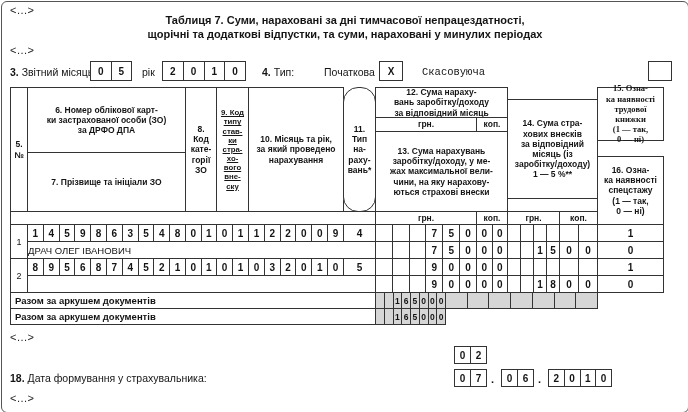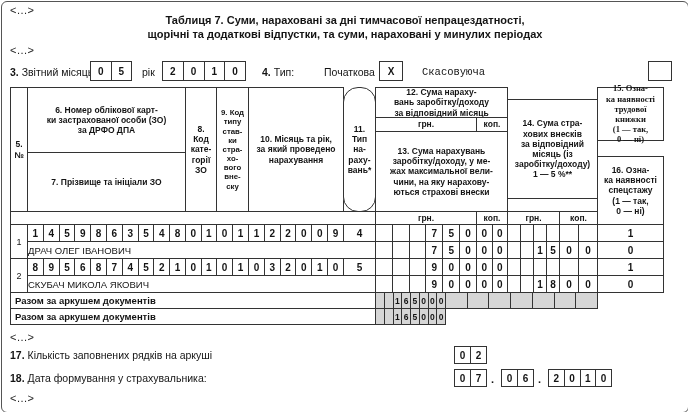--- a/index.html
+++ b/index.html
@@ -75,21 +75,21 @@
 №</div>
     <div class="abs hcell" style="left:17px; top:0; width:159px; height:66px;">6. Номер облікової карт-
 ки застрахованої особи (ЗО)
 за ДРФО ДПА</div>
     <div class="abs hcell" style="left:17px; top:65px; width:159px; height:60px;">7. Прізвище та ініціали ЗО</div>
     <div class="abs hcell" style="left:175px; top:0; width:32px; height:125px;">8.
 Код
 кате-
 горії
 ЗО</div>
-    <div class="abs hcell hsmall" style="left:206px; top:0; width:33px; height:125px;">9. Код
+    <div class="abs hcell hsmall" style="left:206px; top:0; width:33px; height:125px;text-decoration:underline;">9. Код
 типу
 став-
 ки
 стра-
 хо-
 вого
 вне-
 ску</div>
     <div class="abs hcell" style="left:238px; top:0; width:96px; height:125px;">10. Місяць та рік,
 за який проведено
@@ -257,21 +257,20 @@
         <div class="cell"></div>
         <div class="cell"></div>
         <div class="cell"></div>
         <div class="cell"></div>
       </div>
     <div class="abs strip" style="left:549px; top:171px; width:39px; height:18px;">
         <div class="cell"></div>
         <div class="cell"></div>
       </div>
     <div class="abs bcell flag-cell" style="left:587px; top:171px; width:67px; height:18px;">1</div>
-    <div class="abs bcell name-cell" style="left:17px; top:188px; width:349px; height:18px;">СКУБАЧ МИКОЛА ЯКОВИЧ</div>
     <div class="abs strip" style="left:365px; top:188px; width:102px; height:18px;">
         <div class="cell"></div>
         <div class="cell"></div>
         <div class="cell"></div>
         <div class="cell">9</div>
         <div class="cell">0</div>
         <div class="cell">0</div>
       </div>
     <div class="abs strip" style="left:466px; top:188px; width:32px; height:18px;">
         <div class="cell">0</div>
@@ -317,24 +316,20 @@
         <div class="cell">6</div>
         <div class="cell">5</div>
         <div class="cell">0</div>
         <div class="cell">0</div>
         <div class="cell">0</div>
       </div>
   </div>
 
   <div class="abs marker" style="left:8px; top:329px;">&lt;...&gt;</div>
 
-  <div class="abs lbl" style="left:8px; top:347px;">
-    <span class="lblnum">17.</span>
-    <span>Кількість заповнених рядків на аркуші</span>
-  </div>
   <div class="abs strip" style="left:452px; top:344px; width:33px; height:18px;">
       <div class="cell">0</div>
       <div class="cell">2</div>
     </div>
 
   <div class="abs lbl" style="left:8px; top:370px;">
     <span class="lblnum">18.</span>
     <span>Дата формування у страхувальника:</span>
   </div>
   <div class="abs strip" style="left:452px; top:367px; width:33px; height:18px;">

